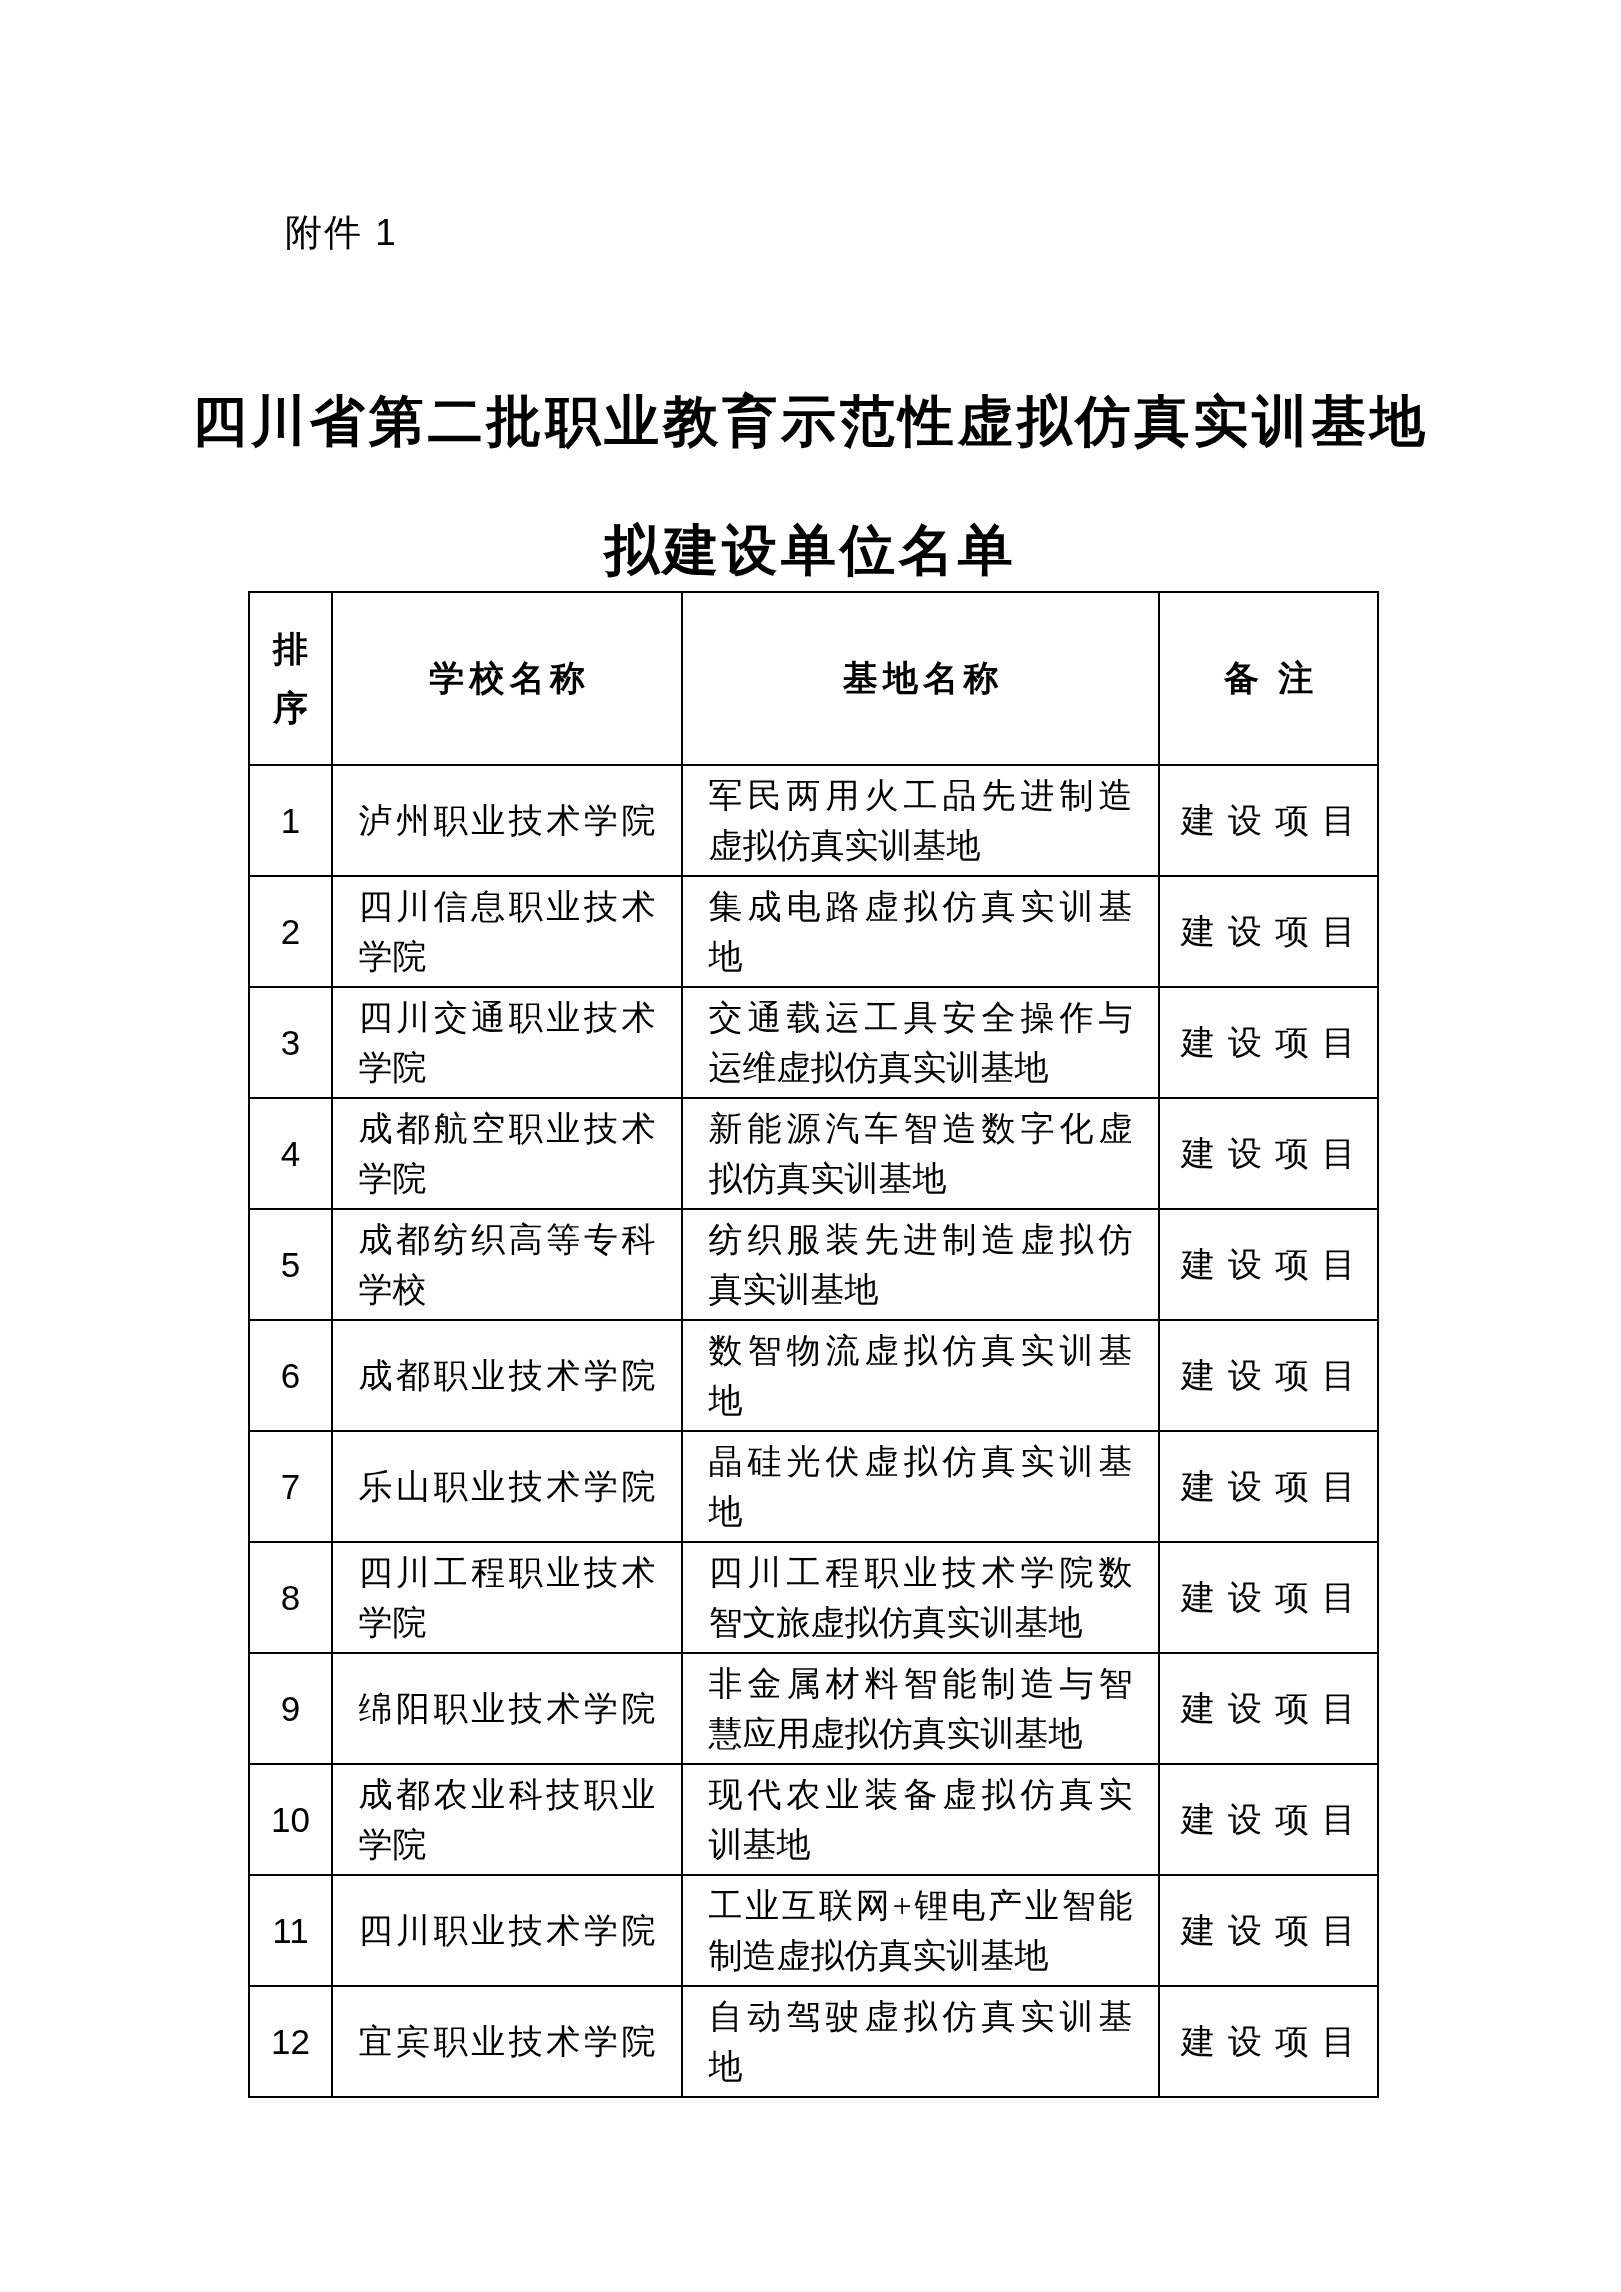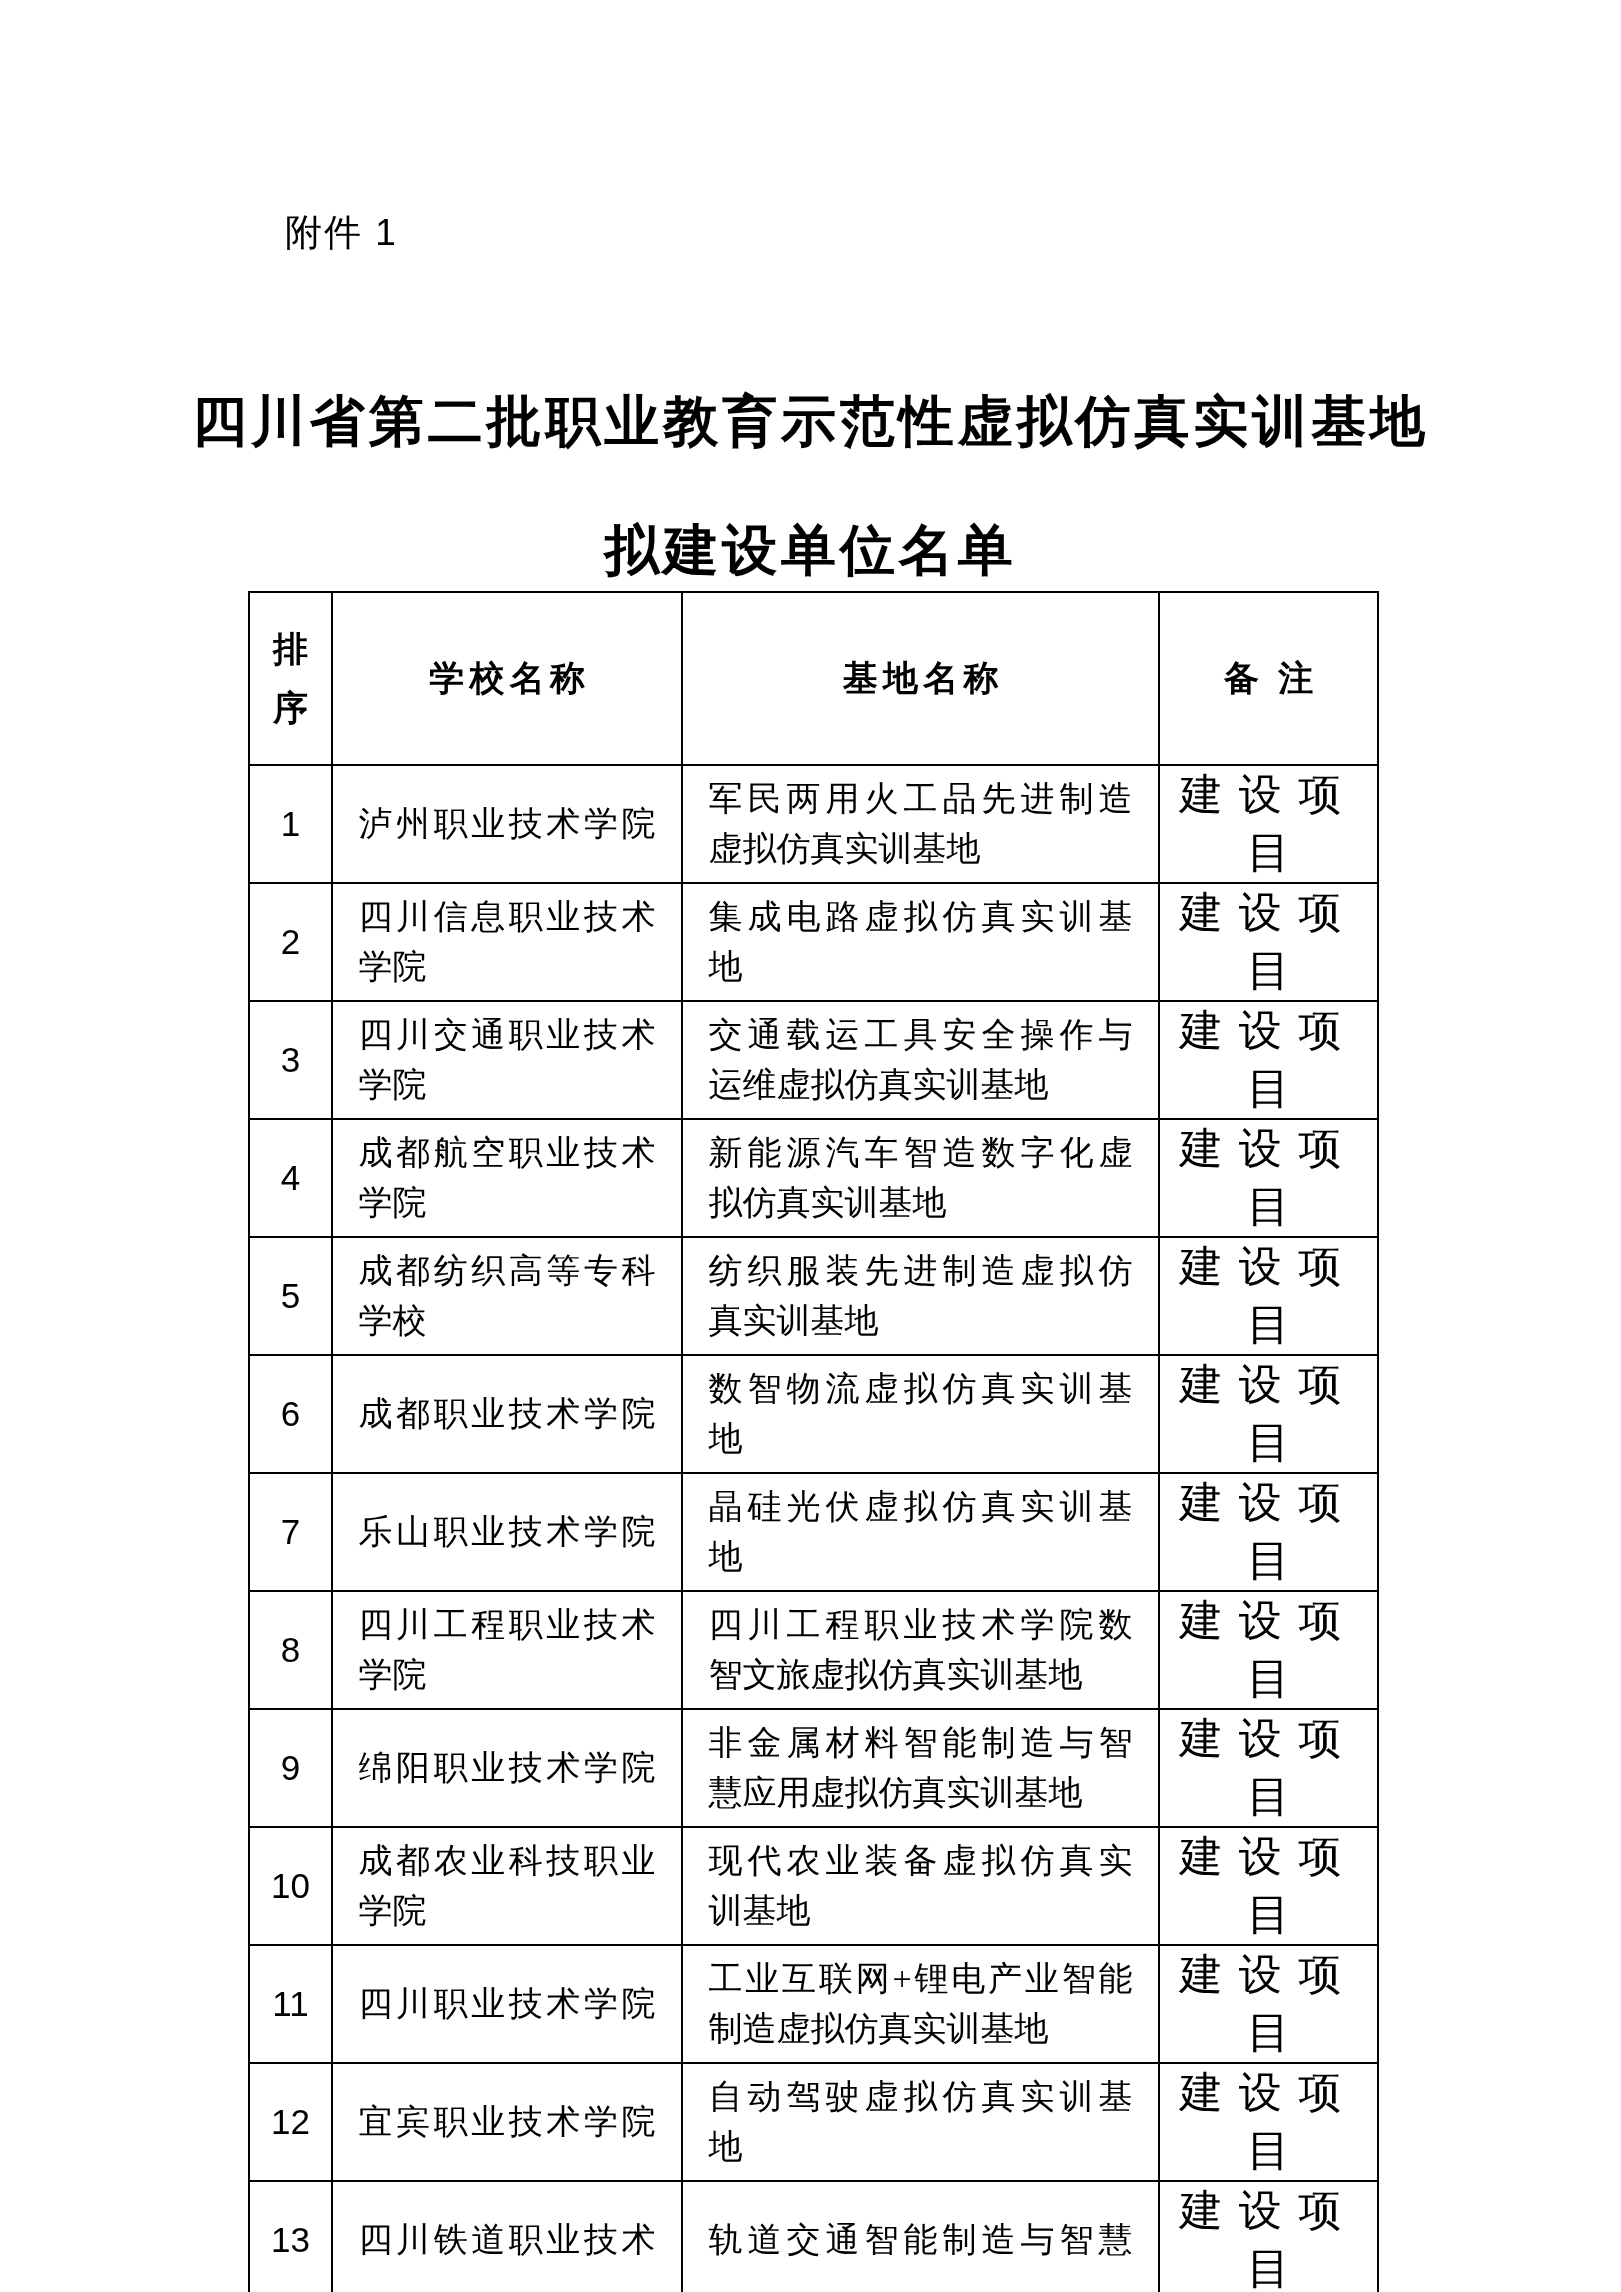--- a/index.html
+++ b/index.html
@@ -78,21 +78,21 @@
     padding: 2px 25.5px;
   }
   .cell-line { line-height: 50px; }
   .line-fill {
     text-align: justify;
     text-align-last: justify;
     text-justify: inter-ideograph;
   }
   .line-left { text-align: left; }
 
-  td.cell-note { text-align: center; font-size: 43px; }
+  td.cell-note { text-align: center; font-size: 34px; }
   .note-spaced { letter-spacing: 0.38em; margin-right: -0.38em; }
 </style>
 </head>
 <body>
 
 <div class="page">
 
   <div class="attachment-label">附件 1</div>
 
   <div class="doc-title line1">四川省第二批职业教育示范性虚拟仿真实训基地</div>
@@ -258,27 +258,17 @@
     <td class="cell-school">
             <div class="cell-line line-fill">宜宾职业技术学院</div>
           </td>
     <td class="cell-base">
             <div class="cell-line line-fill">自动驾驶虚拟仿真实训基</div>
             <div class="cell-line line-left">地</div>
           </td>
     <td class="cell-note"><span class="note-spaced">建设项目</span></td>
   </tr>
 
-  <tr>
-    <td class="cell-order">13</td>
-    <td class="cell-school">
-            <div class="cell-line line-fill">四川铁道职业技术</div>
-          </td>
-    <td class="cell-base">
-            <div class="cell-line line-fill">轨道交通智能制造与智慧</div>
-          </td>
-    <td class="cell-note"><span class="note-spaced">建设项目</span></td>
-  </tr>
 </tbody>
   </table>
 
 </div>
 
 
 </body></html>

